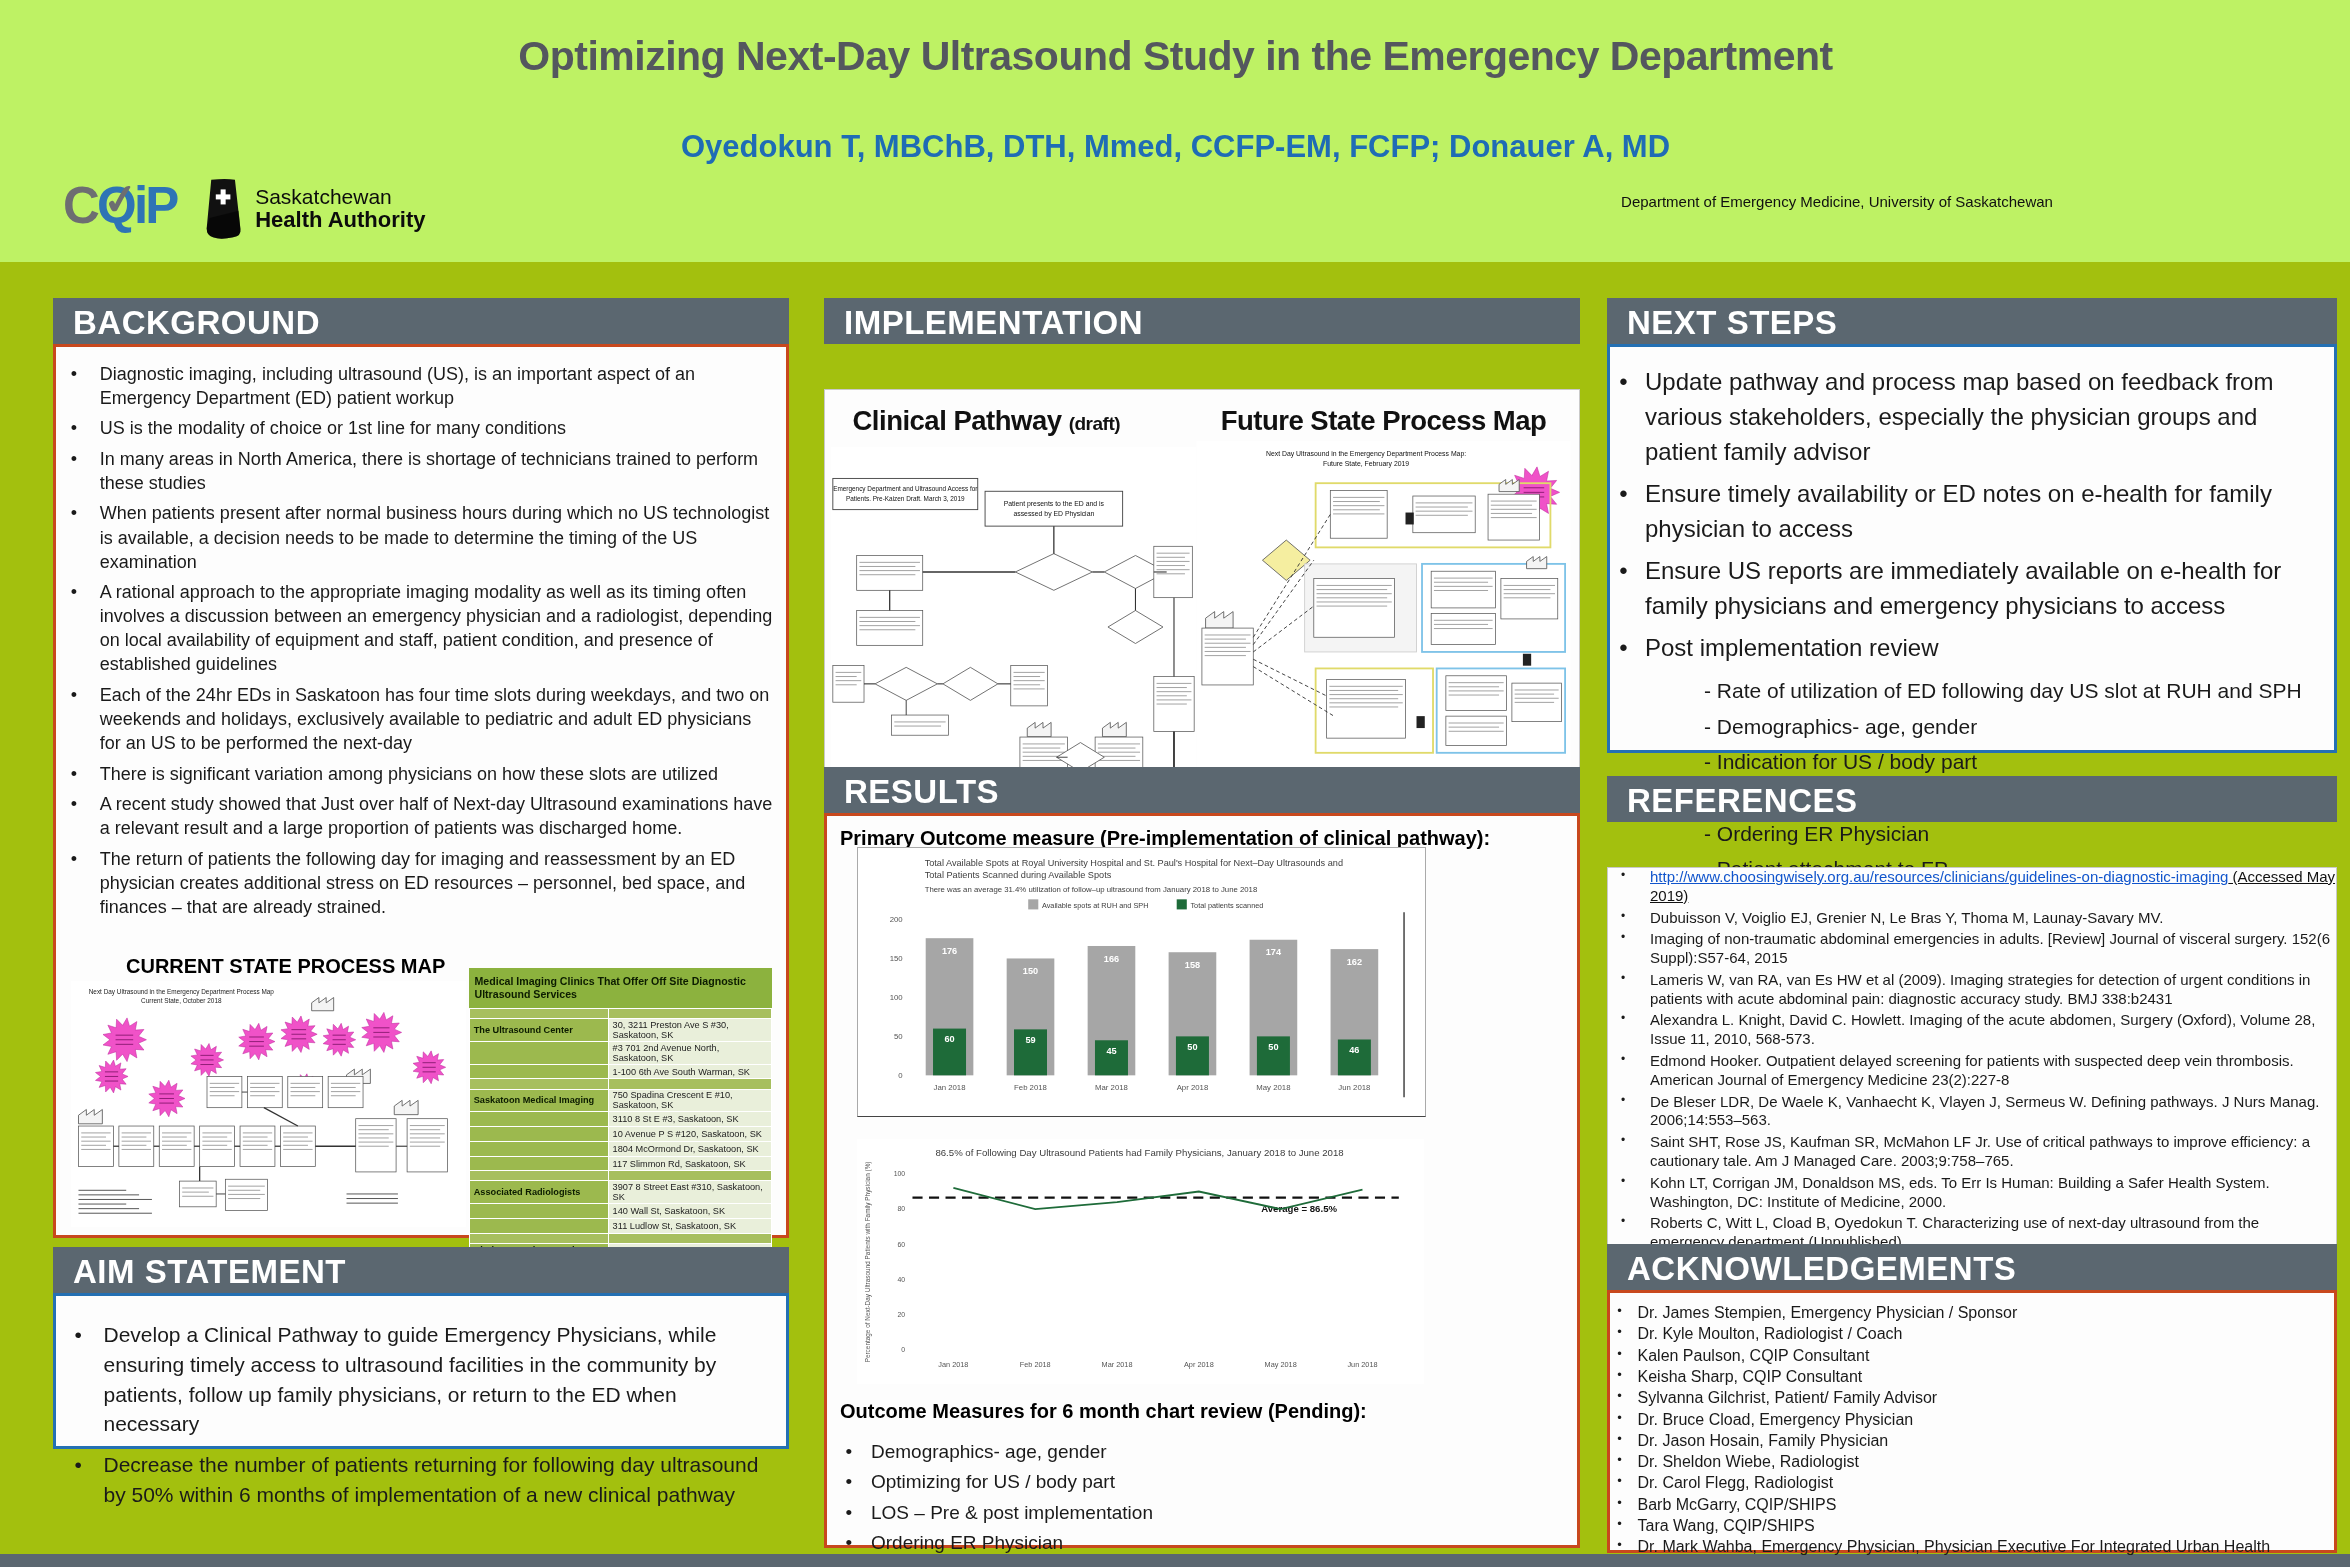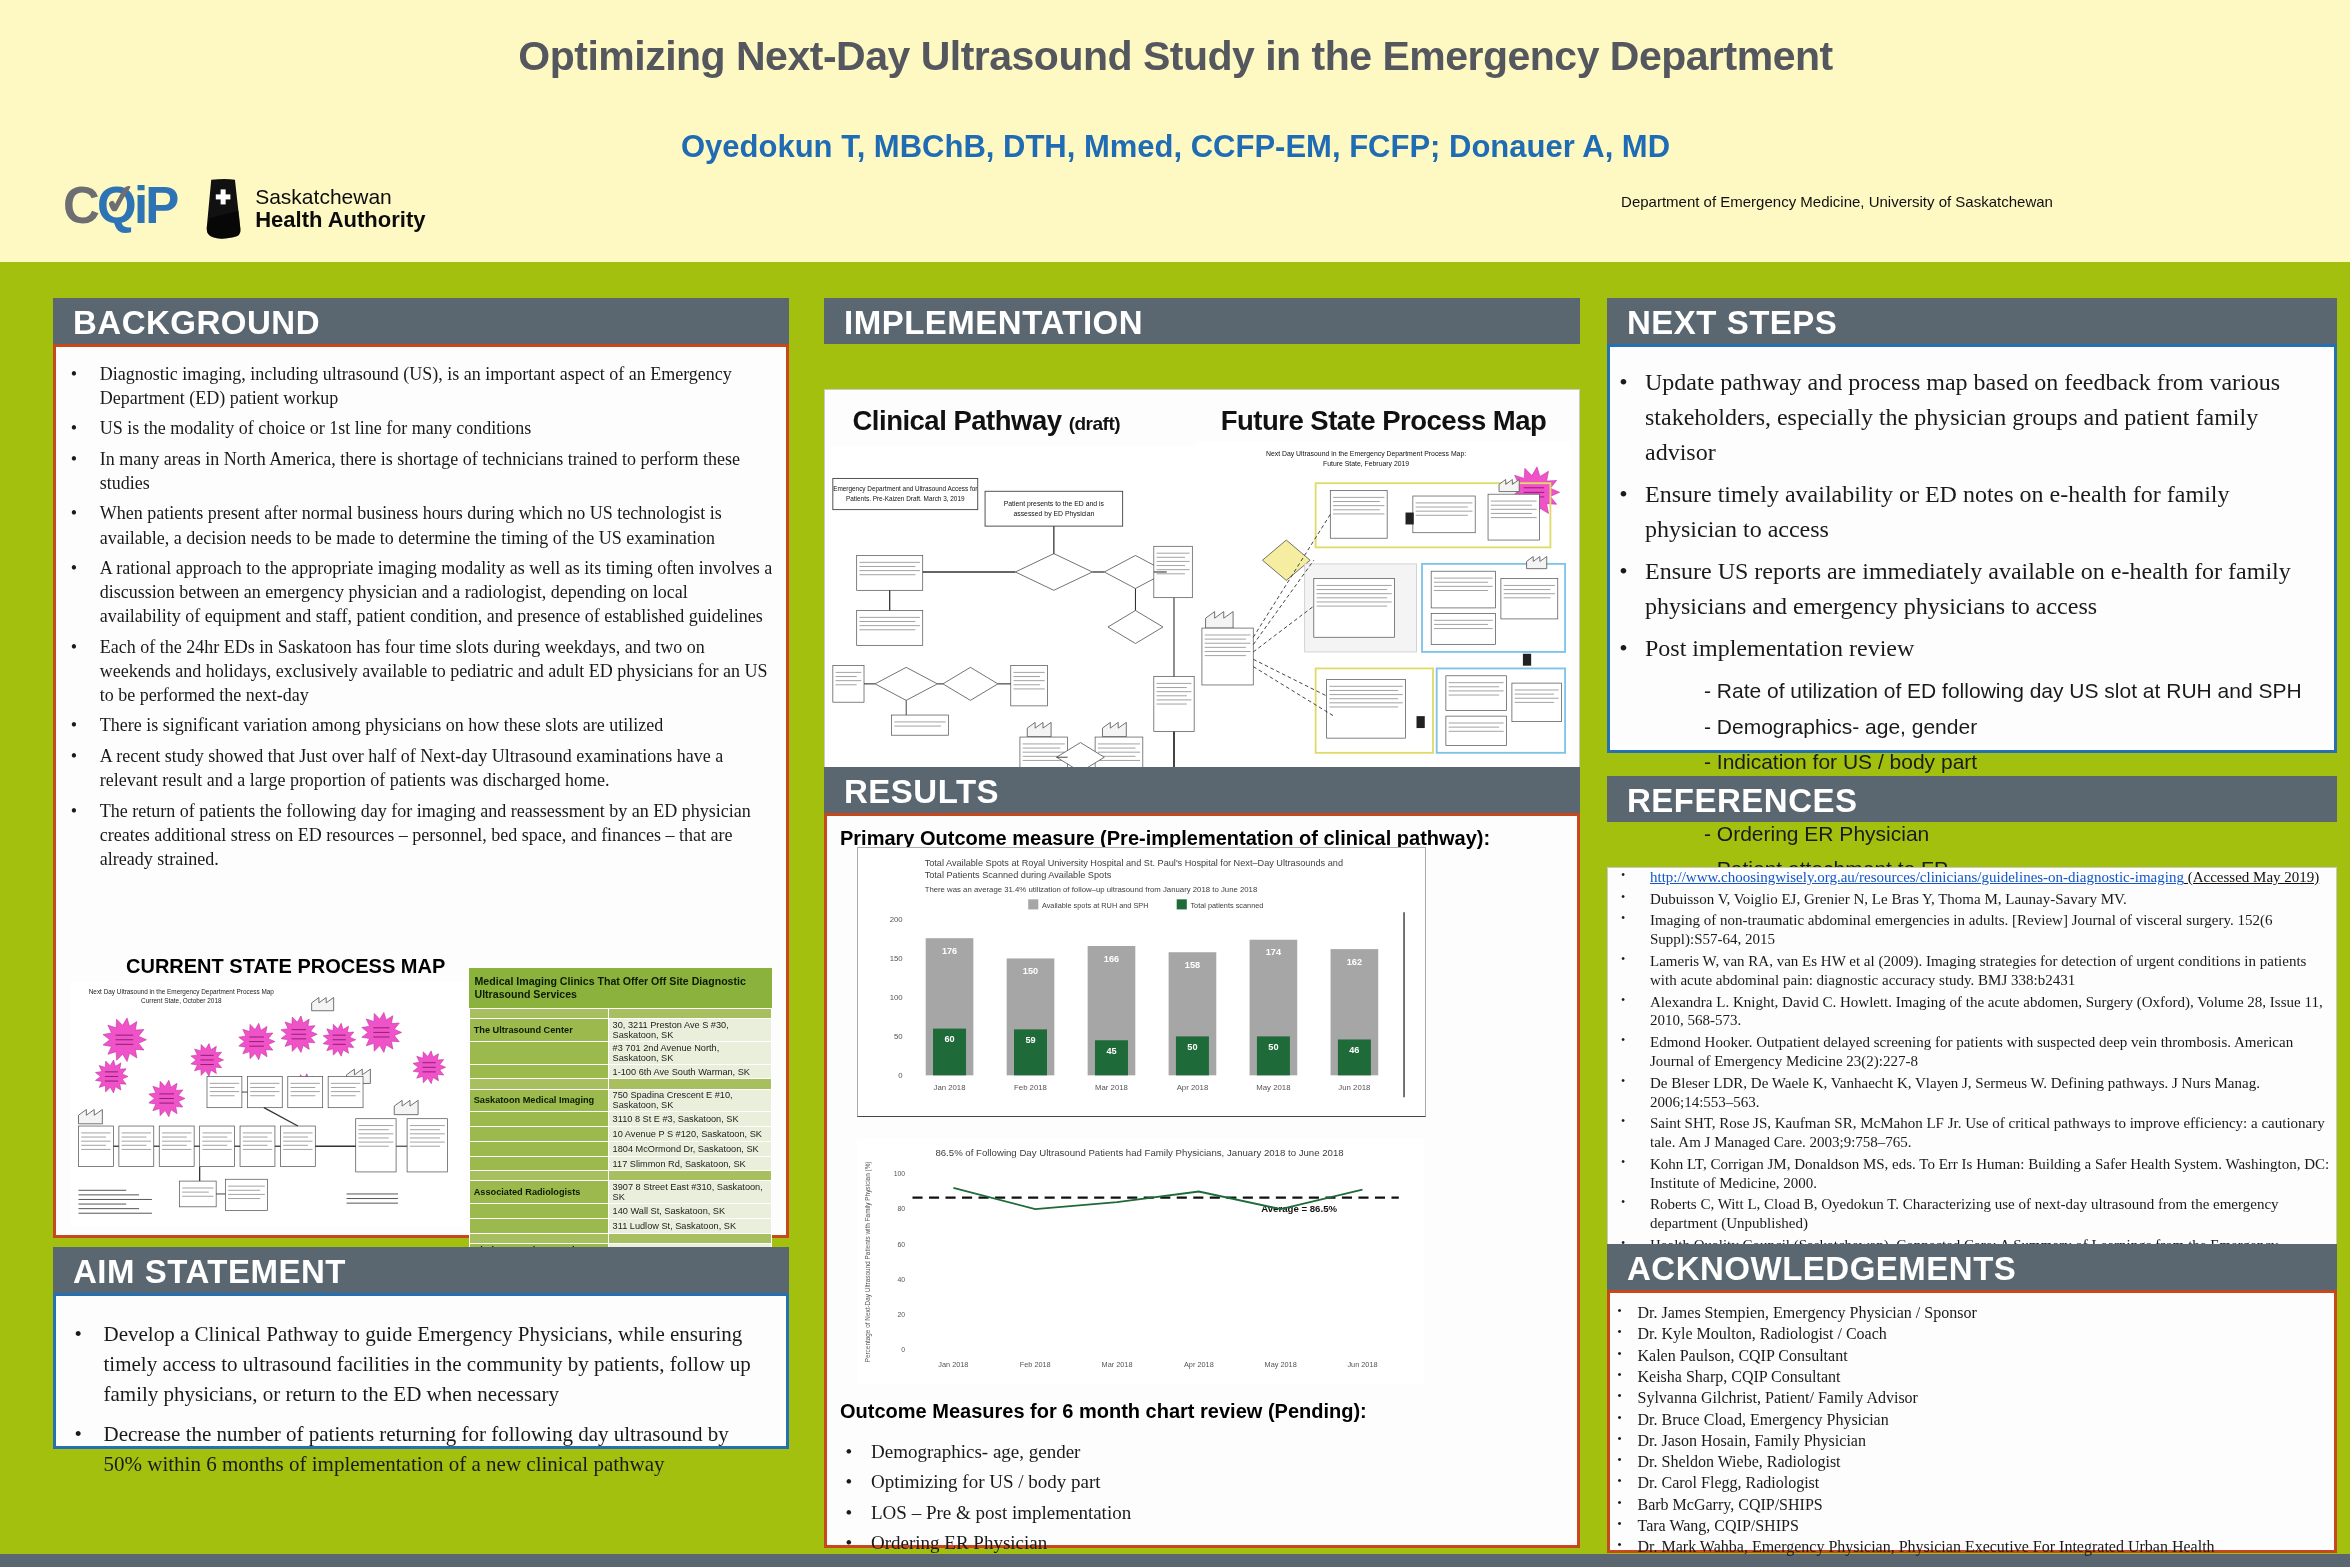--- a/index.html
+++ b/index.html
@@ -1,16 +1,16 @@
 <!DOCTYPE html>
 <html style="font-size:14.7px"><head>
 <meta charset="utf-8">
 <style>
   html,body{margin:0;padding:0;background:#888;}
-  .poster{position:relative;width:2351px;height:1568px;background:#fef9c3;
+  .poster{position:relative;width:2351px;height:1568px;background:#bef264;
     font-family:"Liberation Sans",sans-serif;overflow:hidden;}
   
   .title{position:absolute;top:33px;left:0;width:2351px;text-align:center;
     font-size:41px;font-weight:bold;color:#54575e;letter-spacing:-0.5px;}
   .authors{position:absolute;top:129px;left:0;width:2351px;text-align:center;
     font-size:31px;font-weight:bold;color:#1f6cb5;}
   .affil{position:absolute;top:193px;left:1488px;width:698px;text-align:center;
     font-size:15px;color:#101010;}
   .cqip{position:absolute;left:63px;top:180px;font-size:51px;font-weight:bold;
     letter-spacing:-2.8px;line-height:1;}
@@ -27,21 +27,21 @@
   .footerbar{position:absolute;left:0;top:1554px;width:2351px;height:13.8px;background:#5b6770;}
   
   .sec{position:absolute;}
   .sec-h{height:46px;background:#5b6770;color:#fff;font-size:33px;font-weight:bold;
     letter-spacing:0.5px;padding:6.4px 0 0 20px;box-sizing:border-box;}
   .sec-b{position:relative;background:#fdfdfd;box-sizing:border-box;}
   .b-orange{border:3.7px solid #c8481d;}
   .b-blue{border:3.7px solid #2470b3;}
   .b-gray{border:1.8px solid #c9c9c9;margin-top:45px;}
   
-  ul.bullets{list-style:none;margin:0;padding:0;font-family:Liberation Serif, serif;}
+  ul.bullets{list-style:none;margin:0;padding:0;}
   ul.bullets li{position:relative;padding-left:42px;color:#1a1a1a;}
   ul.bullets li::before{content:"\2022";position:absolute;left:13px;}
   
   #sec-background{left:53px;top:298px;width:736px;}
   #sec-background .sec-b{height:894px;}
   #bg-bullets{margin:14.7px 13px 0 1.8px;font-size:18px;line-height:1.34;}
   #bg-bullets li{margin-bottom:6.4px;}
   .csm-caption{position:absolute;left:70px;top:608px;font-size:20px;font-weight:bold;color:#000;}
   #csm-svg{position:absolute;left:14.7px;top:634px;}
   .clinic-table{position:absolute;left:413px;top:621px;width:303px;font-size:9.2px;}

